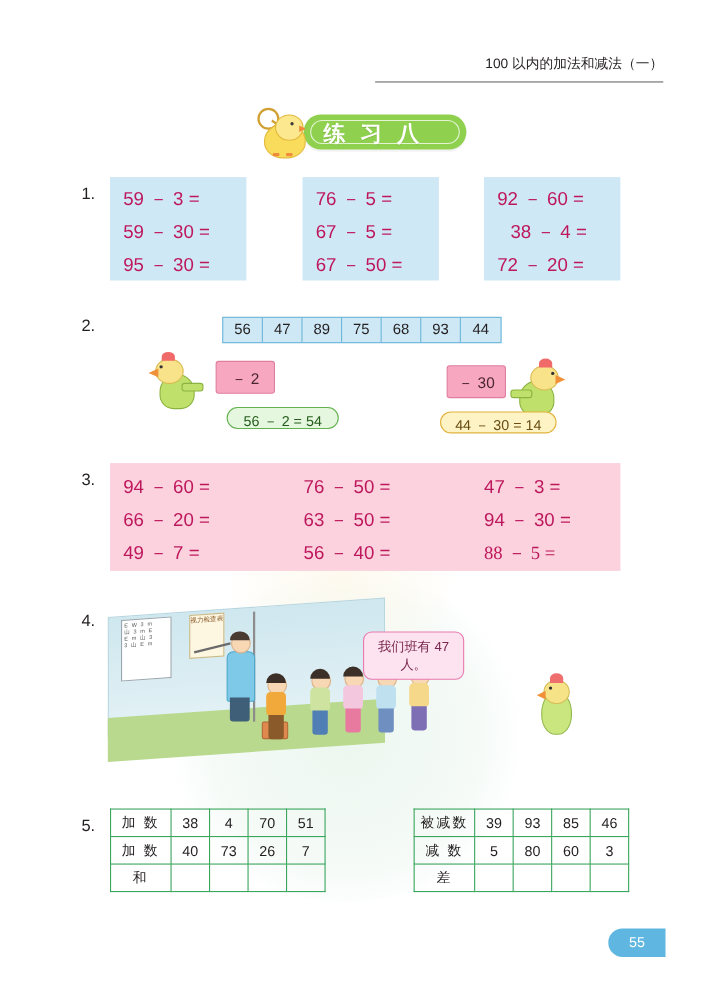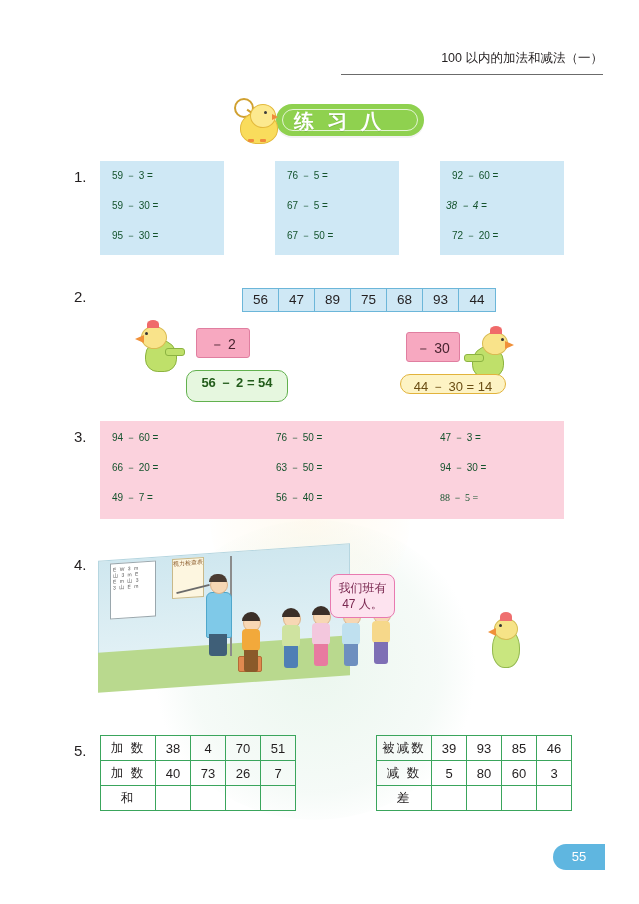--- a/index.html
+++ b/index.html
@@ -172,22 +172,22 @@
 
   
   .panel {
     position: absolute;
     box-sizing: border-box;
   }
   .panel-blue { background: #cfe8f5; }
   .panel-pink { background: #fbd2dd; }
   .expr {
     position: absolute;
-    font-size: 10px;
-    color: #14532d;
+    font-size: 17px;
+    color: #be185d;
     white-space: nowrap;
   }
 
   
   .numstrip {
     position: absolute;
     display: flex;
     border: 1px solid #6cb6d9;
     background: #cfe8f5;
   }
@@ -482,46 +482,46 @@
   </div>
 
   <div class="panel panel-blue" style="left:275px; top:161px; width:124px; height:94px;">
     <div class="expr" style="left:12px; top:8px;">76 － 5 =</div>
     <div class="expr" style="left:12px; top:38px;">67 － 5 =</div>
     <div class="expr" style="left:12px; top:68px;">67 － 50 =</div>
   </div>
 
   <div class="panel panel-blue" style="left:440px; top:161px; width:124px; height:94px;">
     <div class="expr" style="left:12px; top:8px;">92 － 60 =</div>
-    <div class="expr" style="left:6px; top:38px;font-style:italic;">38 － 4 =</div>
+    <div class="expr" style="left:24px; top:38px;">38 － 4 =</div>
     <div class="expr" style="left:12px; top:68px;">72 － 20 =</div>
   </div>
 
   <div class="qnum" style="left:74px; top:288px;">2.</div>
 
-  <div class="numstrip" style="left:202px; top:288px;margin-left:40px;">
+  <div class="numstrip" style="left:202px; top:288px;">
     <div class="cell">56</div>
     <div class="cell">47</div>
     <div class="cell">89</div>
     <div class="cell">75</div>
     <div class="cell">68</div>
     <div class="cell">93</div>
     <div class="cell">44</div>
   </div>
 
   <div class="bird" style="left:135px; top:322px;">
     <div class="torso"></div>
     <div class="hd"></div>
     <div class="crest"></div>
     <div class="ey"></div>
     <div class="bk"></div>
     <div class="arm"></div>
   </div>
   <div class="opbox opbox-pink" style="left:196px; top:328px; width:54px; height:30px; line-height:30px;">－ 2</div>
-  <div class="bubble bubble-green" style="left:186px; top:370px; width:102px; height:32px;font-weight:bold;">56 － 2 = 54</div>
+  <div class="bubble bubble-green" style="left:206px; top:370px; width:102px; height:20px;">56 － 2 = 54</div>
 
   <div class="opbox opbox-pink" style="left:406px; top:332px; width:54px; height:30px; line-height:30px;">－ 30</div>
   <div class="bird flip" style="left:462px; top:328px;">
     <div class="torso"></div>
     <div class="hd"></div>
     <div class="crest"></div>
     <div class="ey"></div>
     <div class="bk"></div>
     <div class="arm"></div>
   </div>
@@ -591,21 +591,21 @@
       <div class="leg" style="background:#6e8fbf;"></div>
     </div>
     <div class="kid" style="left:270px; top:54px;">
       <div class="head"></div>
         <div class="hair"></div>
       <div class="body" style="background:#f6d88a;"></div>
       <div class="leg" style="background:#7e6fb5;"></div>
     </div>
   </div>
 
-  <div class="speech speech-pink" style="left:330px; top:574px; width:65px; height:44px;">我们班有 47 人。</div>
+  <div class="speech speech-pink" style="left:330px; top:574px; width:92px; height:44px;">我们班有 47 人。</div>
 
   <div class="parrot">
     <div class="body"></div>
     <div class="head"></div>
     <div class="crest"></div>
     <div class="eye"></div>
     <div class="beak"></div>
   </div>
 
   <div class="qnum" style="left:74px; top:742px;">5.</div>

